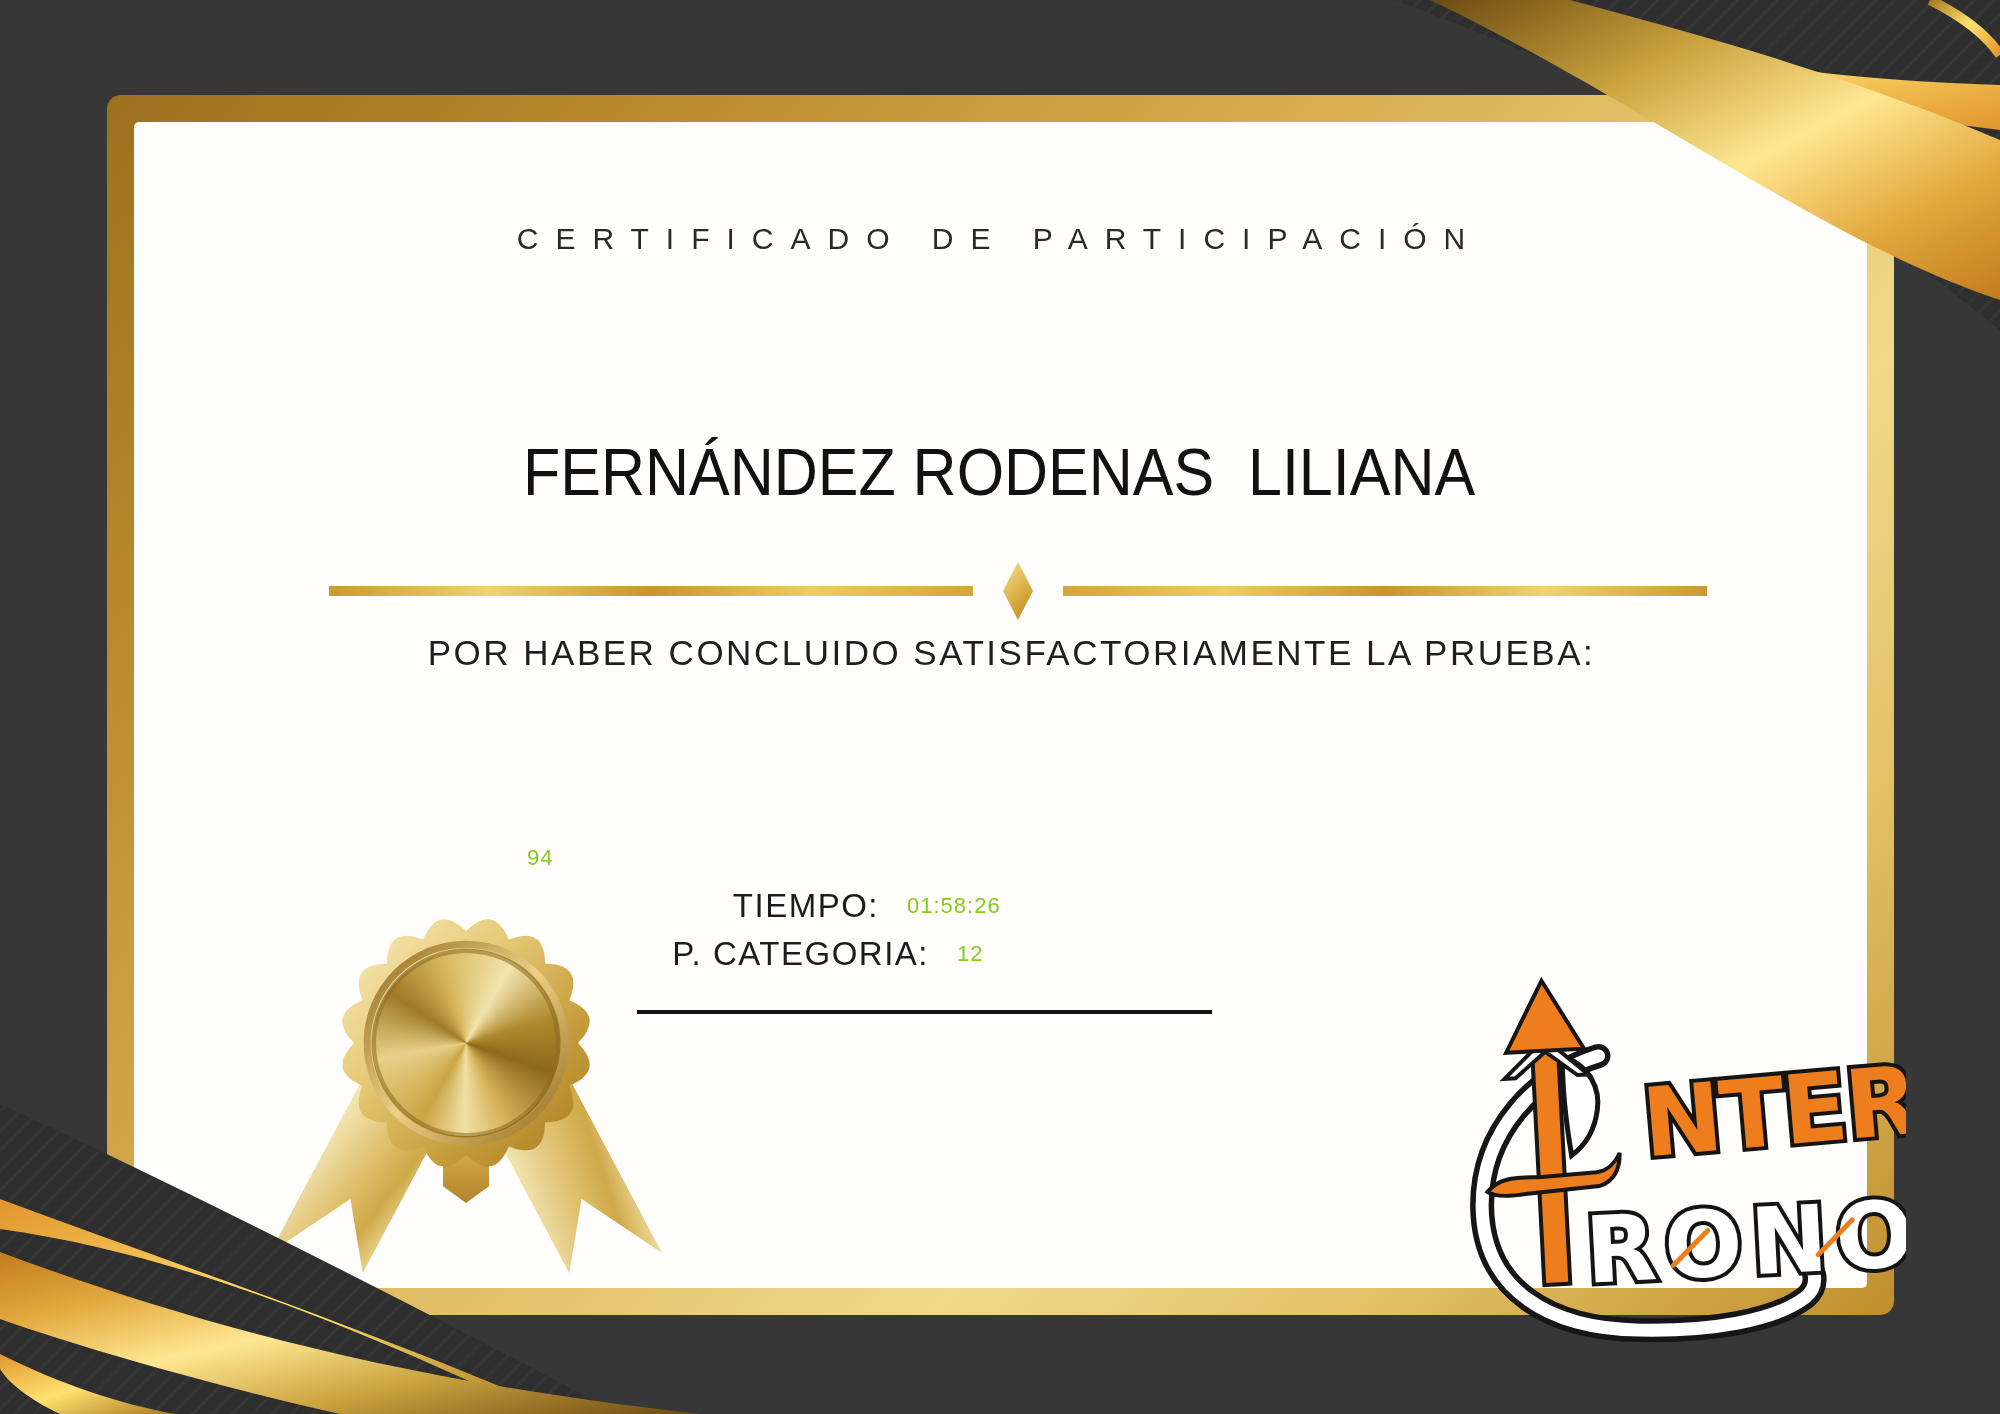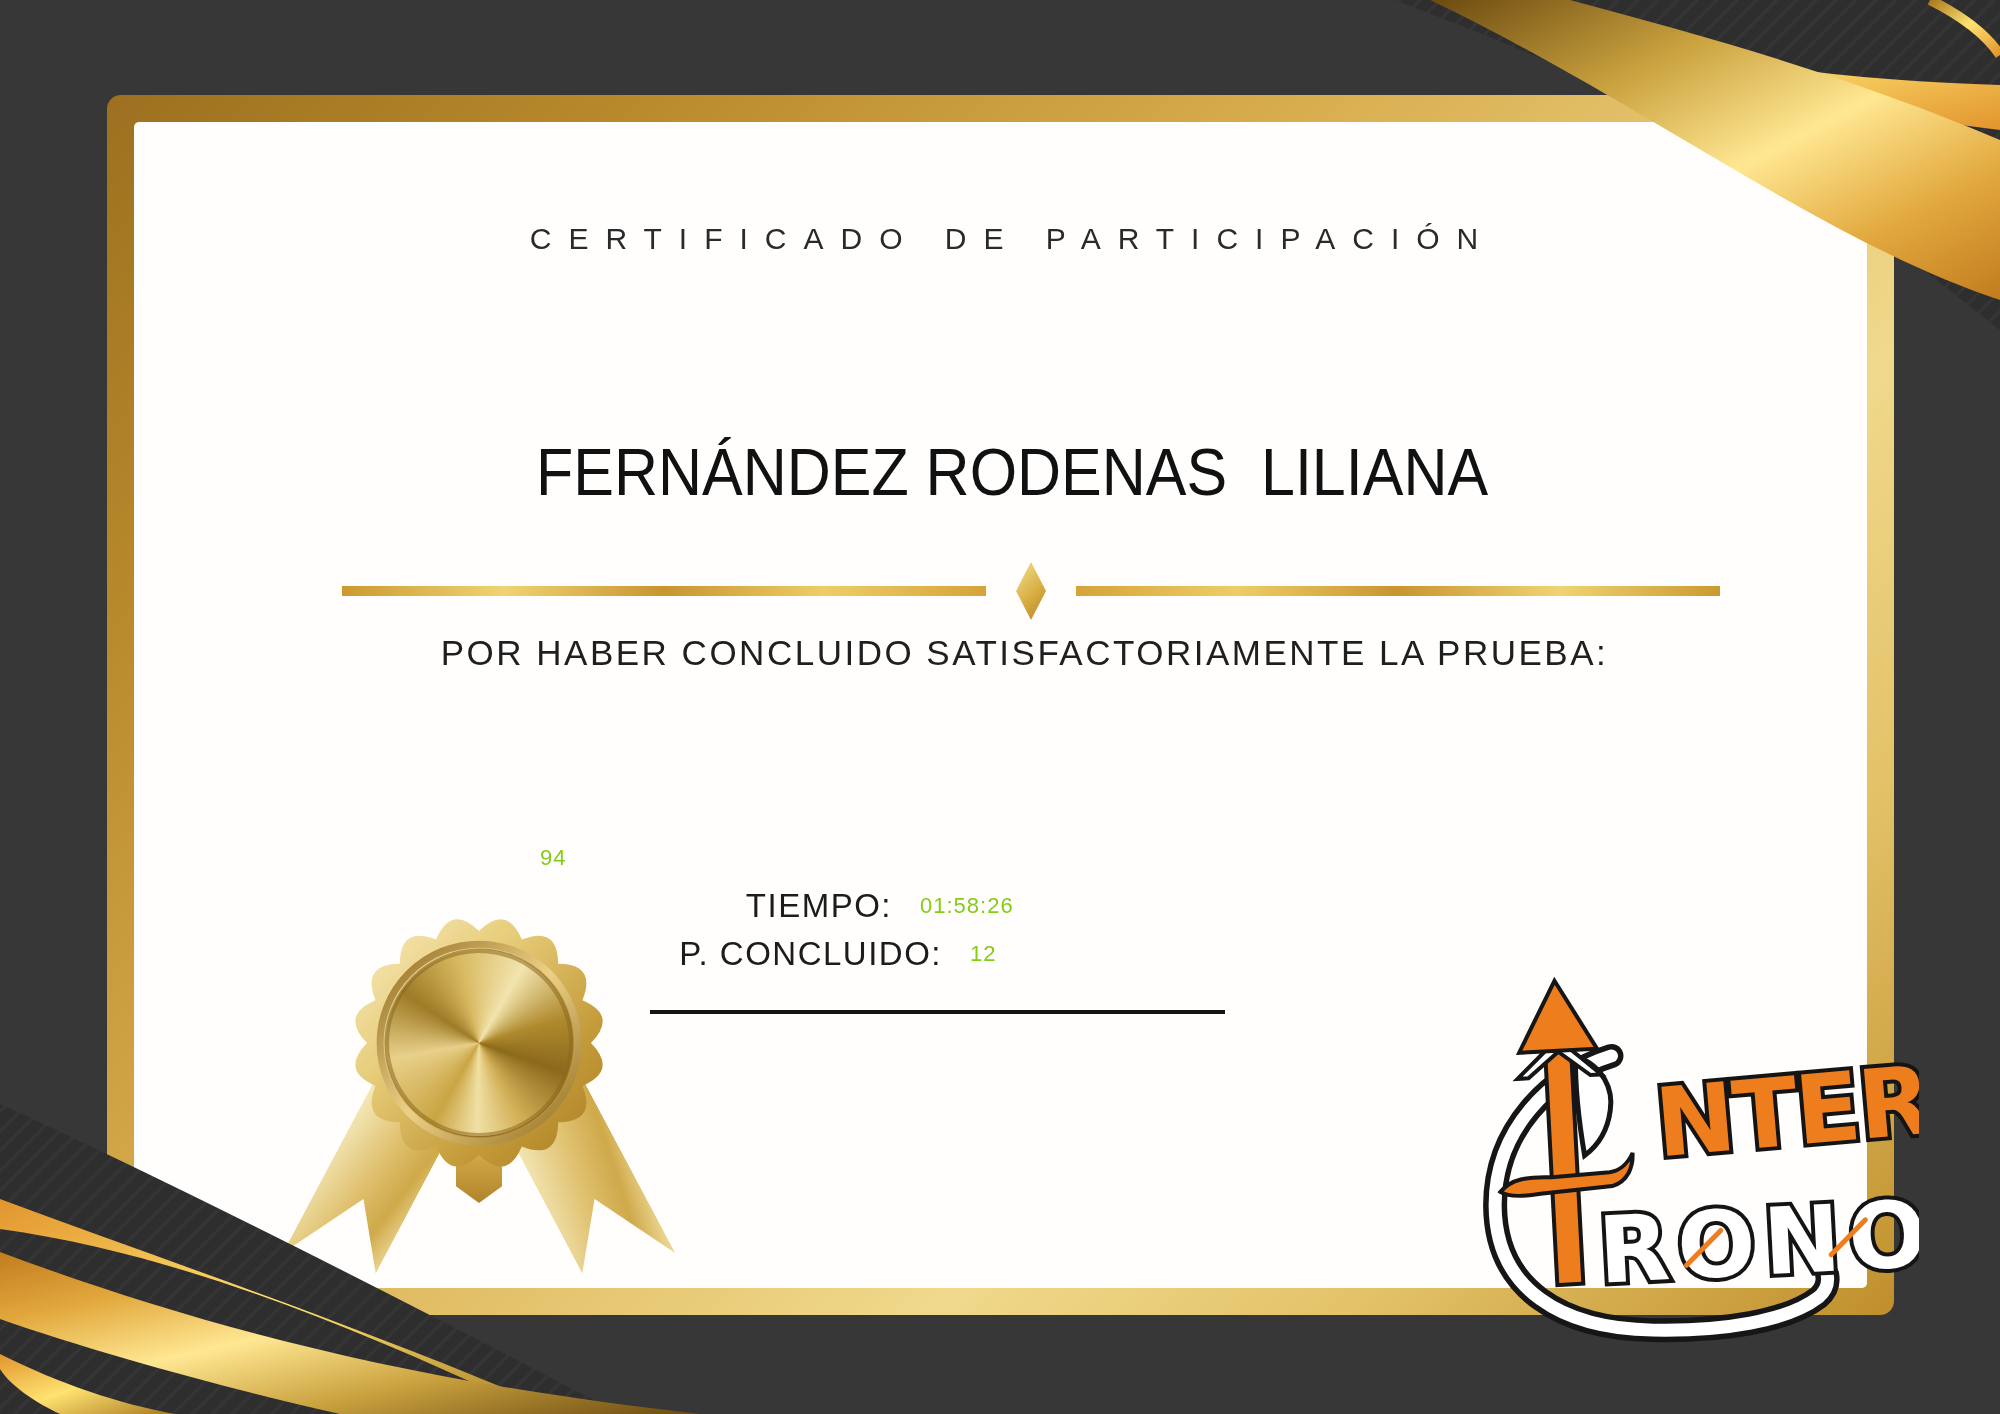--- a/index.html
+++ b/index.html
@@ -13,21 +13,21 @@
     position:absolute; left:107px; top:95px; width:1787px; height:1220px;
     border-radius:14px; z-index:1;
     background:linear-gradient(135deg,#9c701f 0%,#b98a2c 18%,#d8ad4e 40%,#f0d98c 68%,#e3c268 82%,#c08f2c 100%);
   }
   .cert-paper {
     position:absolute; left:27px; top:27px; right:27px; bottom:27px;
     background:#fffefd; border-radius:5px;
   }
 
   
-  .content { position:absolute; left:119px; top:95px; width:1787px; height:1220px; z-index:2; }
+  .content { position:absolute; left:106px; top:95px; width:1787px; height:1220px; z-index:2; }
 
   .cert-title {
     position:absolute; left:0; right:0; top:127px; text-align:center;
     font-size:30px; letter-spacing:17px; color:#2a2a2a; white-space:pre;
   }
   .cert-name-wrap { position:absolute; left:0; right:0; top:338px; text-align:center; }
   .cert-name {
     display:inline-block; transform:scaleX(0.91); transform-origin:center;
     font-size:67px; color:#111; letter-spacing:0px; white-space:pre;
   }
@@ -109,21 +109,21 @@
 
     <div class="results">
       <div class="result-row">
         <span class="result-value">94</span>
       </div>
       <div class="result-row">
         <span class="result-label">TIEMPO:</span>
         <span class="result-value">01:58:26</span>
       </div>
       <div class="result-row wide">
-        <span class="result-label">P. CONCLUIDO:</span>
+        <span class="result-label">P. CATEGORIA:</span>
         <span class="result-value">12</span>
       </div>
     </div>
 
     <div class="signature-line"></div>
 
     <div class="medal">
       <div class="ribbon left"></div>
       <div class="ribbon right"></div>
       <div class="tab"></div>

